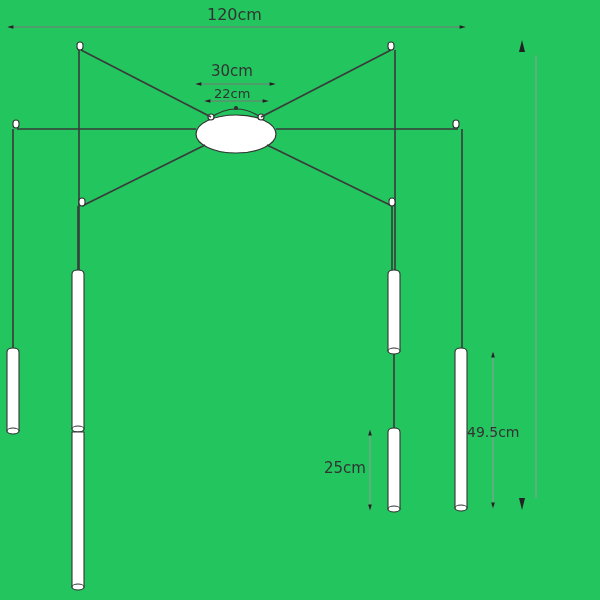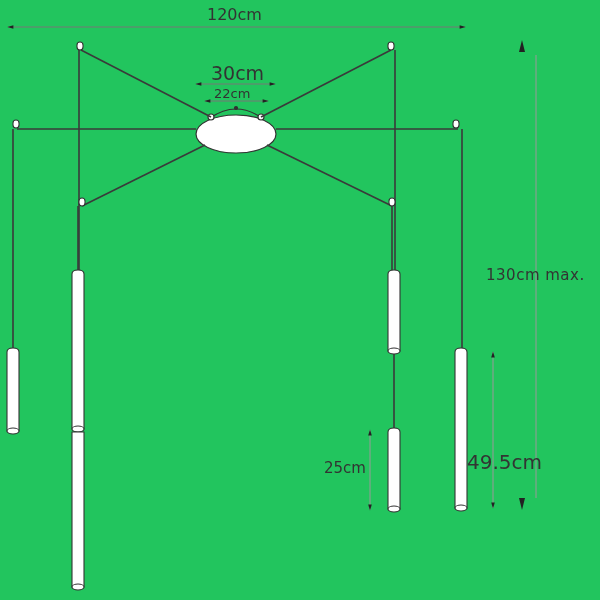--- a/index.html
+++ b/index.html
@@ -94,18 +94,17 @@
 
       <path d="M388,432 Q388,428 394,428 Q400,428 400,432 L400,509 L388,509 Z"></path>
       <ellipse cx="394" cy="509" rx="6" ry="3"></ellipse>
 
       <path d="M455,352 Q455,348 461,348 Q467,348 467,352 L467,508 L455,508 Z"></path>
       <ellipse cx="461" cy="508" rx="6" ry="3"></ellipse>
     </g>
   </svg>
 
   <div class="lbl" style="left:207px; top:7px; font-size:16px;">120cm</div>
-  <div class="lbl" style="left:211px; top:64px; font-size:19px;">30cm</div>
+  <div class="lbl" style="left:211px; top:64px; font-size:15px;">30cm</div>
   <div class="lbl" style="left:214px; top:87px; font-size:13px;">22cm</div>
-  <div class="lbl" style="left:486px; top:268px; font-size:15px; letter-spacing:0.5px;">130cm  max.</div>
-  <div class="lbl" style="left:467px; top:425px; font-size:20px;margin-top:27px;">49.5cm</div>
+  <div class="lbl" style="left:467px; top:425px; font-size:14px;">49.5cm</div>
   <div class="lbl" style="left:324px; top:461px; font-size:15px;">25cm</div>
 </div>
 
 </body></html>

